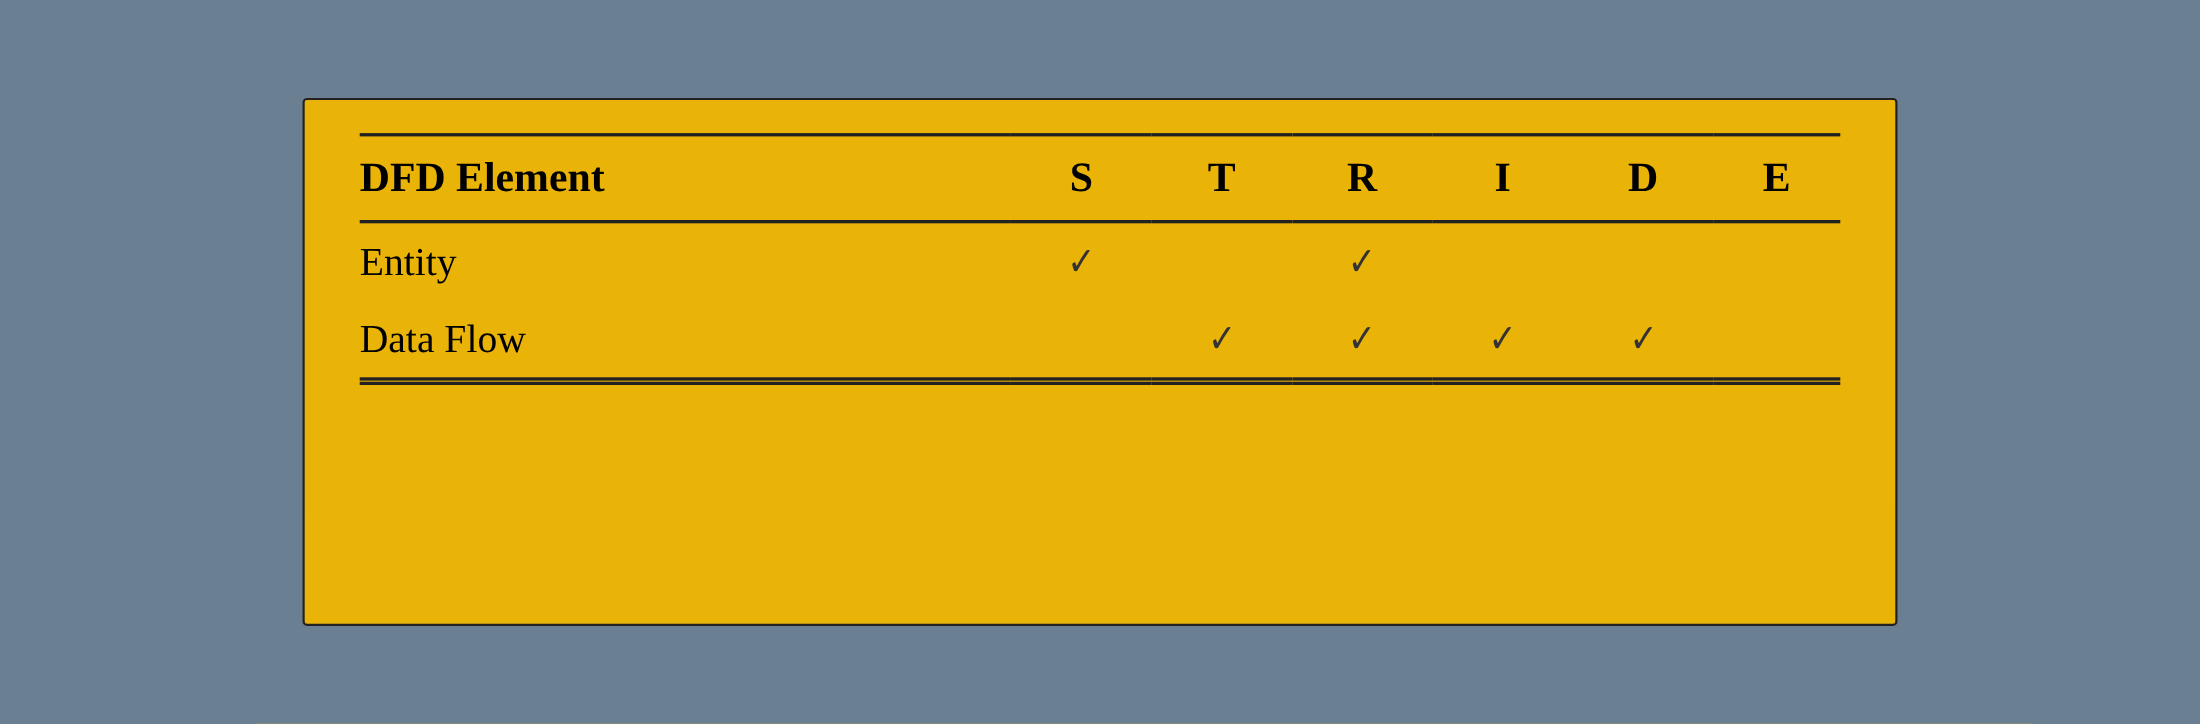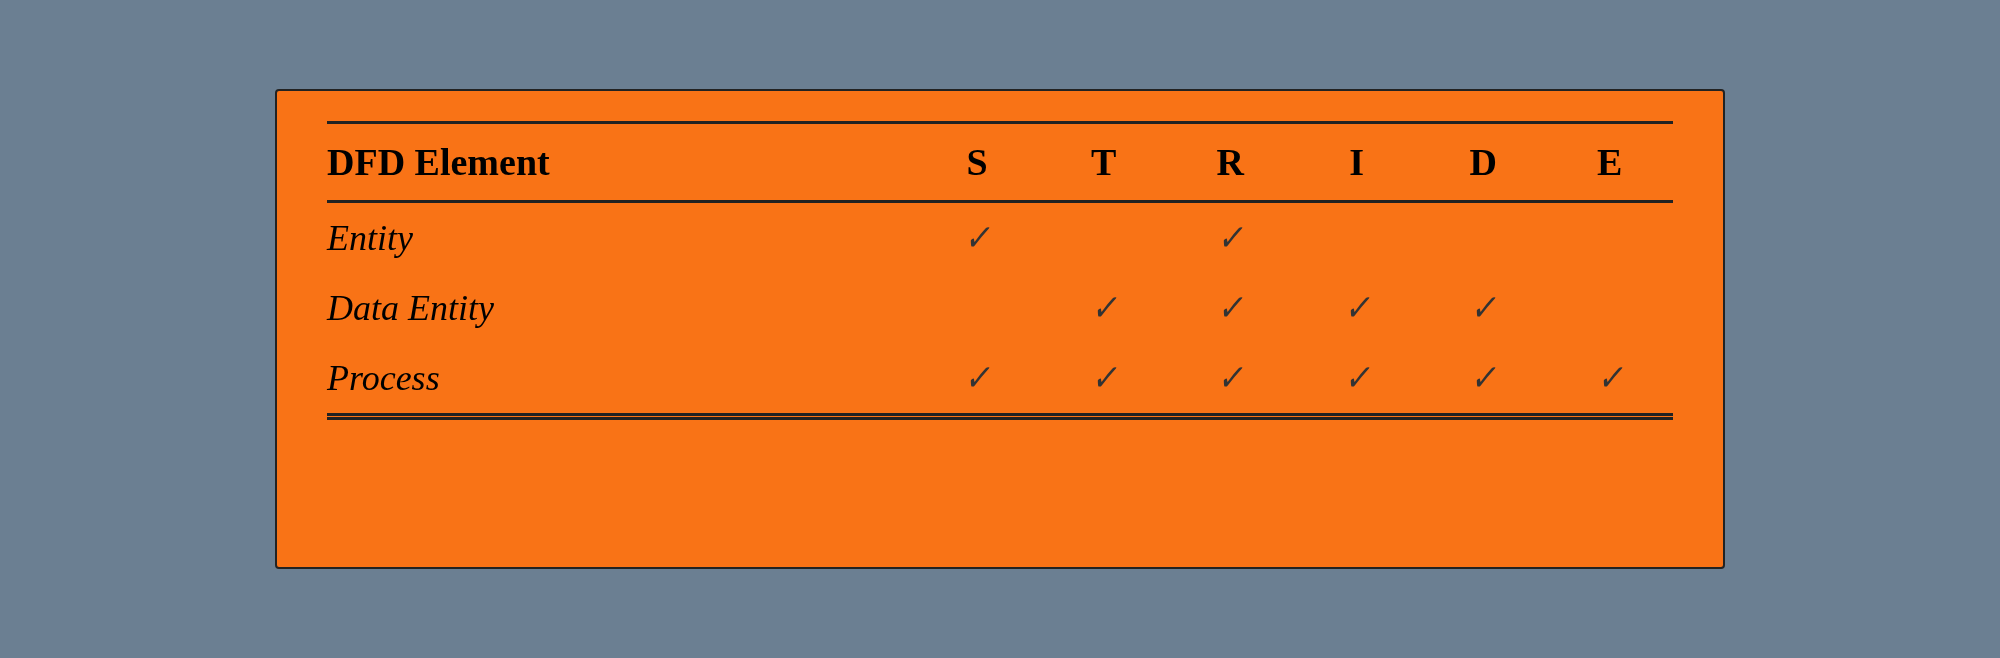--- a/index.html
+++ b/index.html
@@ -12,21 +12,21 @@
       width: 2000px;
       height: 658px;
       background-color: #6b7f92;
       display: flex;
       align-items: center;
       justify-content: center;
       font-family: 'Times New Roman', Times, serif;
     }
 
     .table-container {
-      background-color: #f97316;
+      background-color: #eab308;
       border: 2px solid #222;
       border-radius: 4px;
       padding: 30px 50px 30px 50px;
       width: 1450px;
       min-height: 480px;
     }
 
     table {
       width: 100%;
       border-collapse: collapse;
@@ -68,21 +68,20 @@
 
     .check {
       font-size: 36px;
       color: #333;
       display: inline-block;
       transform: scaleX(0.85);
     }
 
     tbody tr {
       border: none;
-      font-style: italic;
     }
 
     tfoot td {
       padding: 0;
       height: 0;
     }
   </style>
 </head>
 <body>
 
@@ -103,36 +102,27 @@
     <tr>
           <td class="row-label">Entity</td>
           <td><span class="check">✓</span></td>
           <td></td>
           <td><span class="check">✓</span></td>
           <td></td>
           <td></td>
           <td></td>
         </tr>
         <tr>
-          <td class="row-label">Data Entity</td>
+          <td class="row-label">Data Flow</td>
           <td></td>
           <td><span class="check">✓</span></td>
           <td><span class="check">✓</span></td>
           <td><span class="check">✓</span></td>
           <td><span class="check">✓</span></td>
           <td></td>
-        </tr>
-        <tr>
-          <td class="row-label">Process</td>
-          <td><span class="check">✓</span></td>
-          <td><span class="check">✓</span></td>
-          <td><span class="check">✓</span></td>
-          <td><span class="check">✓</span></td>
-          <td><span class="check">✓</span></td>
-          <td><span class="check">✓</span></td>
         </tr>
       </tbody>
     <tfoot>
       <tr>
         <td colspan="7" style="border-top: 3px solid #222; padding:0; height:4px;"></td>
       </tr>
     </tfoot>
   </table>
 </div>
 

